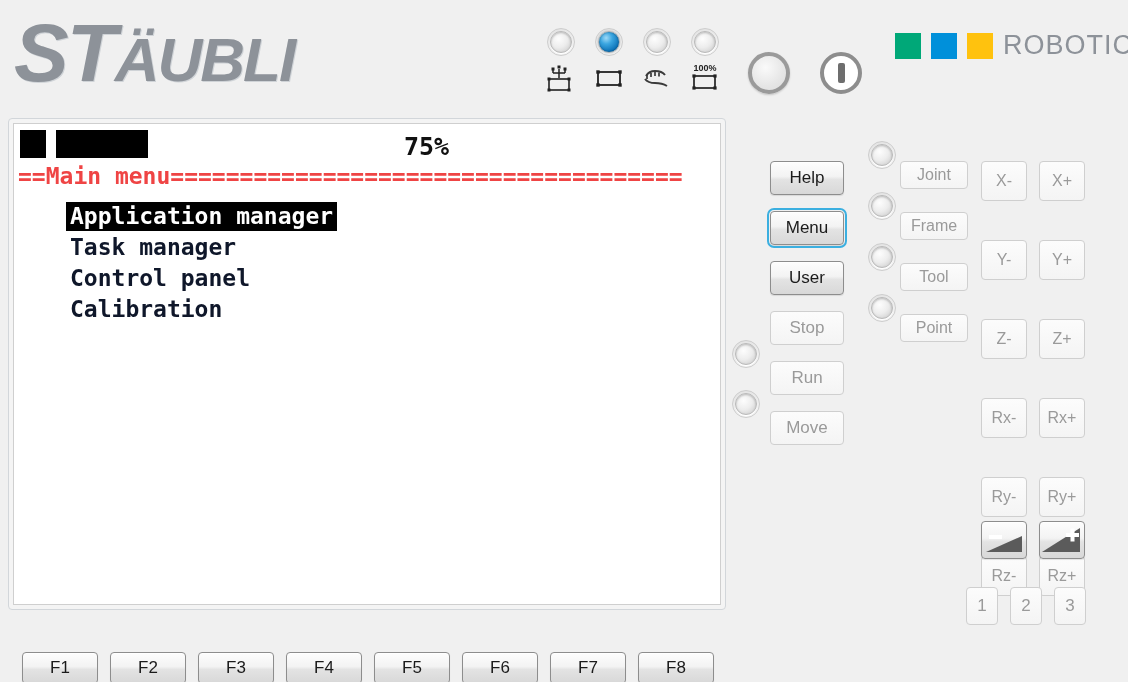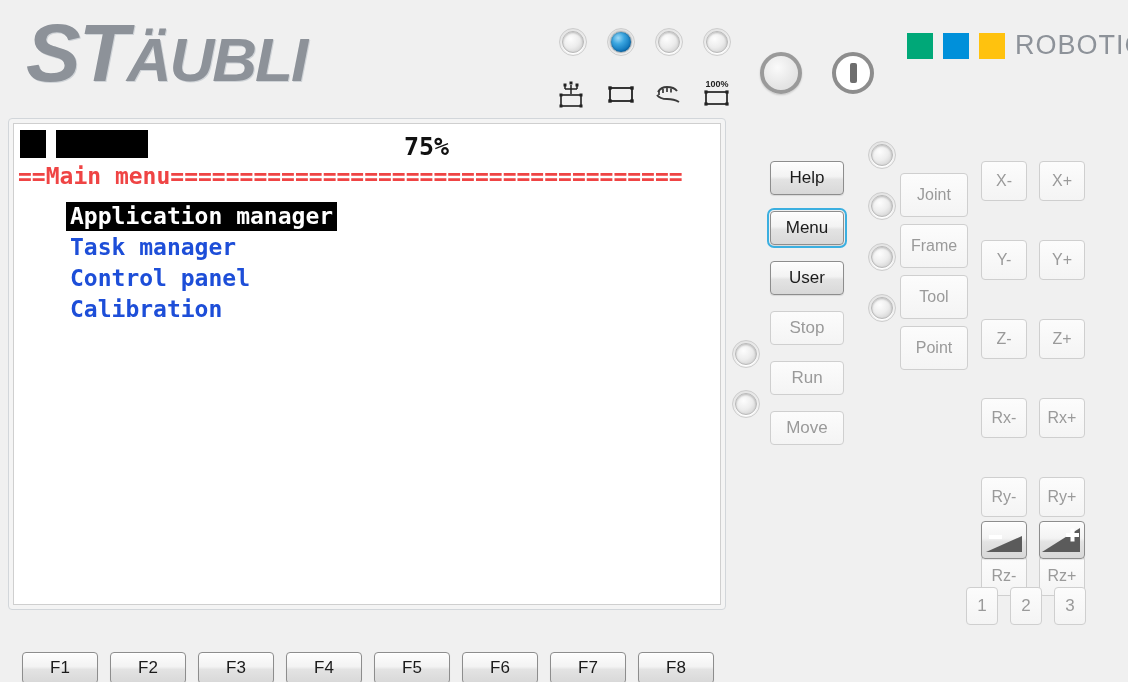--- a/index.html
+++ b/index.html
@@ -5,21 +5,21 @@
   html,body{margin:0;padding:0;}
   body{
     width:1128px;height:682px;
     background:#f0f0f0;
     font-family:"Liberation Sans", sans-serif;
     overflow:hidden;
     position:relative;
   }
 
   
-  #header{position:absolute;left:12px;top:0;width:1069px;height:112px;}
+  #header{position:absolute;left:0;top:0;width:1069px;height:112px;}
 
   #logo{
     position:absolute;left:14px;top:12px;
     font-family:"Liberation Sans", sans-serif;
     font-style:italic;font-weight:bold;
     font-size:62px;letter-spacing:-2px;
     color:#8d9299;
     line-height:1;
     white-space:nowrap;
     text-shadow:1px 1px 0 #cfd3d7;
@@ -47,21 +47,21 @@
     border:1px solid #a9b1b6;
     box-shadow:inset 0 0 2px rgba(0,0,0,.35), 0 0 2px rgba(0,0,0,.25);
   }
   .led-wrap{
     width:28px;height:28px;border-radius:50%;margin:0 auto;
     background:linear-gradient(160deg,#e2e2e2,#f7f7f7);
     border:1px solid #cdcdcd;
     display:flex;align-items:center;justify-content:center;
     box-sizing:border-box;
   }
-  .mode-ico{margin-top:22px;height:30px;display:flex;align-items:flex-end;justify-content:center;}
+  .mode-ico{margin-top:6px;height:30px;display:flex;align-items:flex-end;justify-content:center;}
 
   #estop-btn{
     position:absolute;left:748px;top:52px;
     width:42px;height:42px;border-radius:50%;
     background:radial-gradient(circle at 40% 34%,#fafafa,#e6e6e6 60%,#dcdcdc 100%);
     border:4px solid #9a9a9a;
     box-sizing:border-box;
     box-shadow:0 1px 2px rgba(0,0,0,.18);
   }
   #power-btn{
@@ -110,21 +110,21 @@
     font-family:"DejaVu Sans Mono", monospace;font-weight:bold;
   }
   #sep-row{
     position:absolute;left:4px;top:40px;width:710px;
     font-size:23px;line-height:24px;color:#ef4444;
     white-space:nowrap;overflow:hidden;
     letter-spacing:0px;
   }
   #menu-list{position:absolute;left:52px;top:78px;}
   .menu-item{
-    font-size:23px;line-height:29px;color:#1d4ed8;
+    font-size:23px;line-height:29px;color:#0f172a;
     white-space:pre;
     padding:0 4px;
     display:inline-block;
   }
   .menu-item.sel{background:#000;color:#fff;}
   .menu-row{line-height:29px;}
 
   
   .btn{
     font-family:"Liberation Sans", sans-serif;
@@ -150,21 +150,21 @@
     border:1px solid #8d8d8d;
   }
 
   #cmdcol{position:absolute;left:770px;top:133px;}
   .cmd-row{position:relative;height:42px;margin-bottom:8px;}
   .cmd-btn{position:absolute;left:0;top:0;width:74px;height:34px;font-size:17px;}
   .cmd-led{position:absolute;left:-38px;top:7px;}
 
   #jogmode{position:absolute;left:900px;top:133px;}
   .jm-row{position:relative;height:51px;}
-  .jm-btn{position:absolute;left:0;top:12px;width:68px;height:44px;font-size:16px;}
+  .jm-btn{position:absolute;left:0;top:0;width:68px;height:28px;font-size:16px;}
   .jm-led{position:absolute;left:-32px;top:8px;}
 
   #axiscol{position:absolute;left:981px;top:133px;}
   .ax-row{display:flex;gap:12px;margin-bottom:11px;}
   .ax-btn{width:46px;height:40px;font-size:16px;}
 
   #speedrow{position:absolute;left:981px;top:493px;display:flex;gap:12px;}
   .spd-btn{width:46px;height:38px;padding:0;overflow:hidden;position:relative;}
 
   #numrow{position:absolute;left:966px;top:559px;display:flex;gap:12px;}

